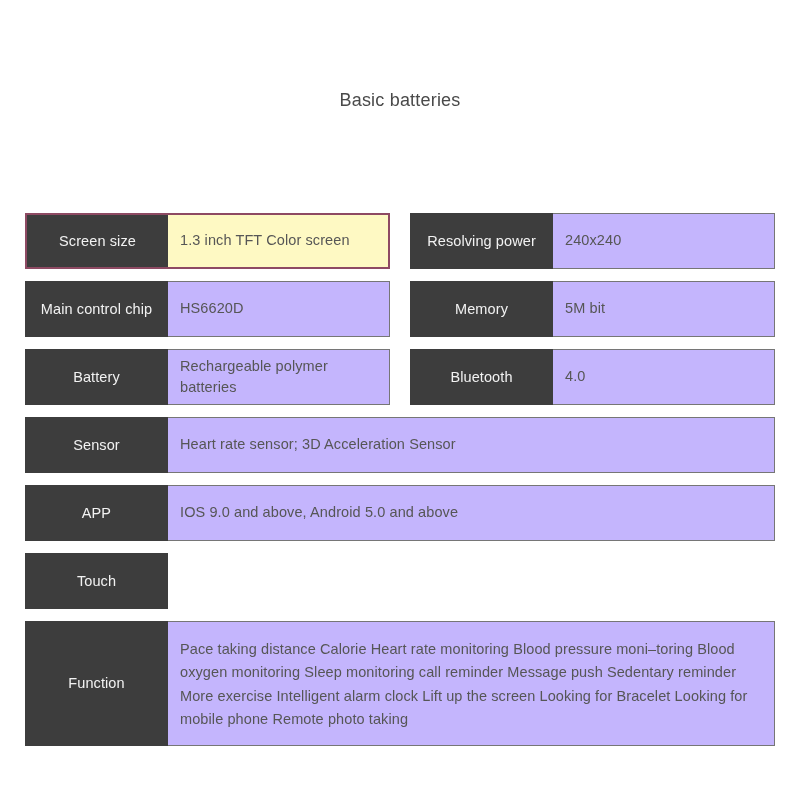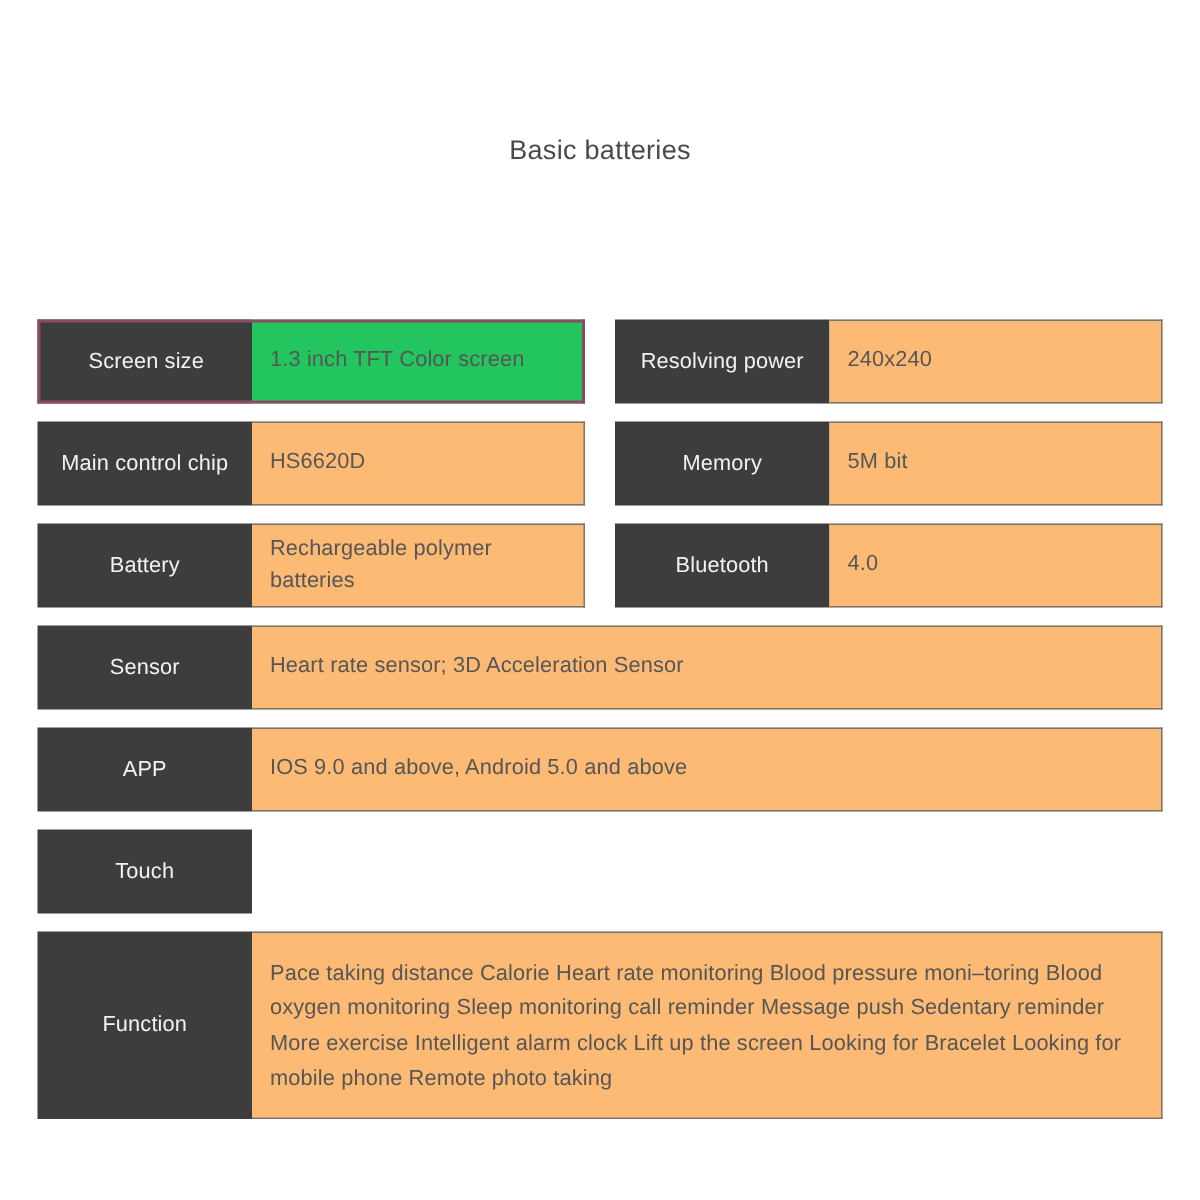--- a/index.html
+++ b/index.html
@@ -67,21 +67,21 @@
     display:flex;
     align-items:center;
     justify-content:center;
     text-align:left;
     box-sizing:border-box;
     flex:0 0 auto;
     letter-spacing:0.1px;
     line-height:1.25;
   }
   .cell-value{
-    background:#fdba74;
+    background:#c4b5fd;
     border:1px solid #767676;
     border-left:none;
     color:#565656;
     font-size:14.5px;
     display:flex;
     align-items:center;
     box-sizing:border-box;
     flex:1 1 auto;
     padding-left:12px;
     letter-spacing:0.1px;
@@ -98,21 +98,21 @@
   .h125{height:125px;}
 
   
   .highlight .cell-label{
     border:2px solid #8e4a63;
     border-right:none;
   }
   .highlight .cell-value{
     border:2px solid #8e4a63;
     border-left:none;
-    background:#22c55e;
+    background:#fef9c3;
     text-align:center;
   }
 
   .fn-value{
     align-items:center;
     padding-top:2px;
     padding-right:8px;
     line-height:1.62;
     font-size:14.5px;
   }

